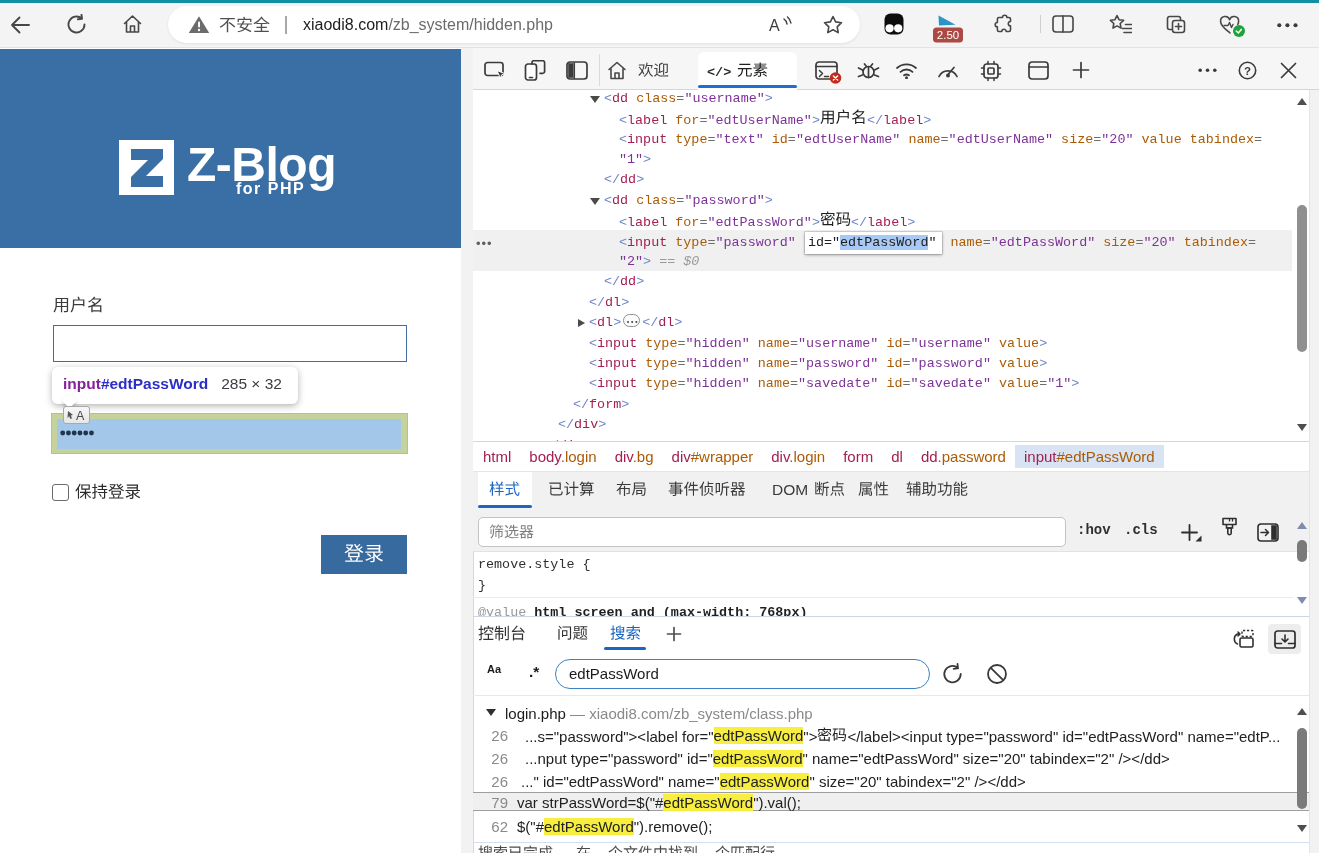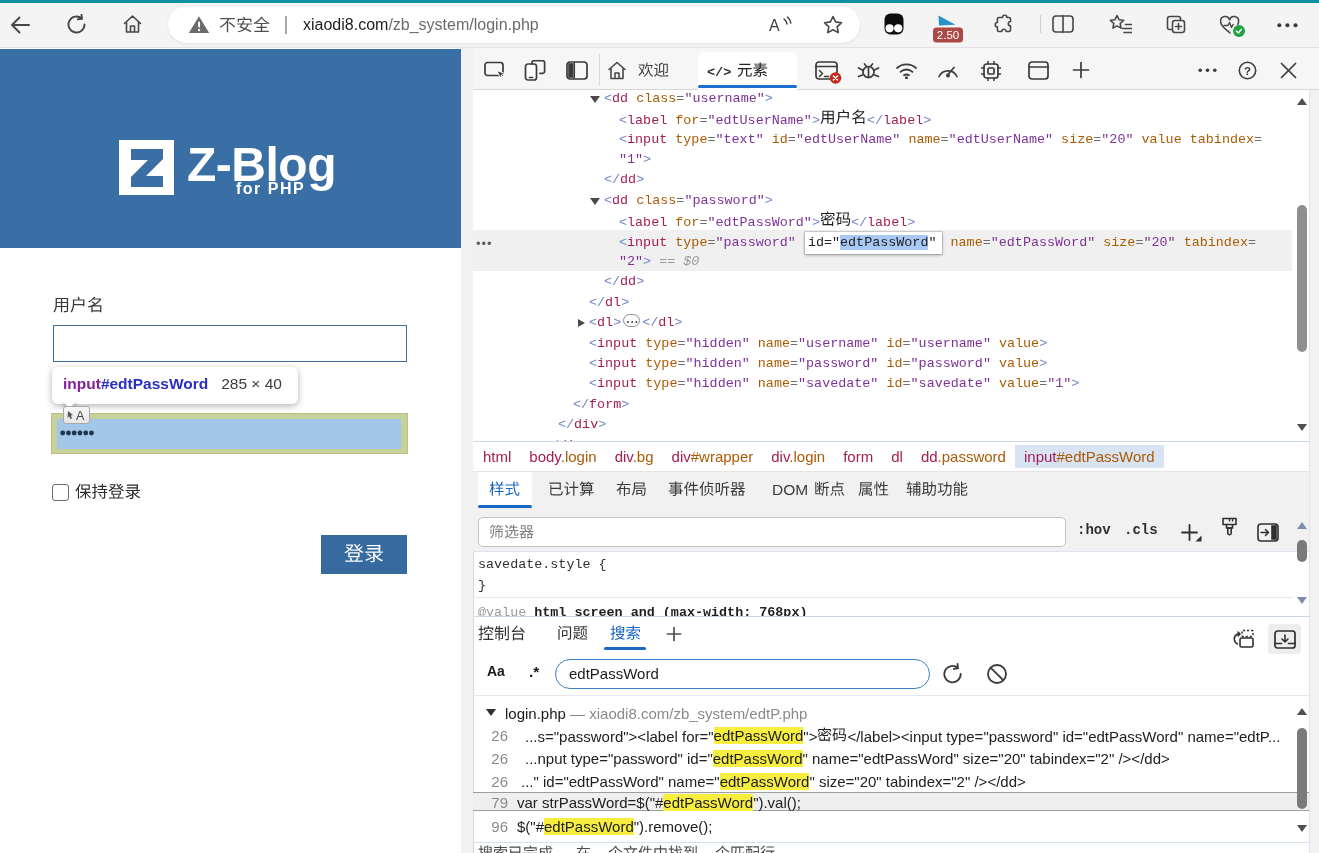--- a/index.html
+++ b/index.html
@@ -25,21 +25,21 @@
 .rtxt { position:absolute; left:517px; font-size:15px; color:#202124; white-space:pre; width:766px; overflow:hidden; }
 .mk { background:#f7ee3f; }
 .rsel { position:absolute; left:473px; width:846px; height:19.5px; background:#efefef; border-top:1px solid #9e9e9e; border-bottom:1px solid #9e9e9e; }
 .rsvg { display:inline-block; vertical-align:-3.2px; line-height:0; }
 </style></head>
 <body>
 
 <div class="abs" style="left:0;top:0;width:1319px;height:2.5px;background:#1090a0"></div>
 <div class="abs" style="left:0;top:2.5px;width:1319px;height:45.5px;background:#f4f4f4;border-bottom:1px solid #e2e2e2"></div>
 <div class="abs" style="left:168px;top:5.5px;width:692px;height:37.5px;border-radius:19px;background:#fff;box-shadow:0 1px 3px rgba(0,0,0,0.08)"></div>
-<div class="abs" style="left:303px;top:16px;font-size:16px;color:#1d1d1d;white-space:pre">xiaodi8.com<span style="color:#6b6b6b">/zb_system/login.php</span></div>
+<div class="abs" style="left:303px;top:16px;font-size:16px;color:#1d1d1d;white-space:pre">xiaodi8.com<span style="color:#6b6b6b">/zb_system/hidden.php</span></div>
 
 <div class="abs" style="left:0;top:48px;width:461px;height:805px;background:#fff"></div>
 <div class="abs" style="left:0;top:49px;width:461px;height:199px;background:#3a6fa5"></div>
 <div class="abs" style="left:119px;top:140px;width:55px;height:55px;background:#fff"></div>
 <svg class="abs" style="left:128px;top:148px" width="38" height="40" viewBox="0 0 38 40">
     <path d="M3 1 L35 1 L35 11 L18 28 L35 28 L35 39 L3 39 L3 29 L20 12 L3 12 Z" fill="#3a6fa5"></path>
   </svg>
 <div class="abs" style="left:187px;top:137px;font-size:48px;font-weight:bold;letter-spacing:-0.5px;color:#fff;font-family:'Liberation Sans',sans-serif">Z-Blog</div>
 <div class="abs" style="left:236px;top:180px;font-size:16px;font-weight:bold;letter-spacing:1.5px;color:#fff">for PHP</div>
 <div class="abs" style="left:52.5px;top:324.5px;width:354px;height:37px;border:1px solid #3f6e9e;background:#fff"></div>
@@ -54,21 +54,21 @@
     <circle cx="25.7" cy="3" r="2.45" fill="#20354c"></circle>
     <circle cx="31.45" cy="3" r="2.45" fill="#20354c"></circle>
   </svg>
 
 <div class="abs" style="left:52px;top:484px;width:16.5px;height:16.5px;border:1.6px solid #6b6b6b;border-radius:3px;background:#fff"></div>
 
 <div class="abs" style="left:321px;top:535px;width:86px;height:39px;background:#376a9f"></div>
 
 <div class="abs" style="left:52px;top:366.5px;width:246px;height:37.5px;border-radius:6px;background:#fff;box-shadow:0 2px 7px rgba(0,0,0,0.3)"></div>
 <div class="abs" style="left:64px;top:395px;width:11px;height:11px;background:#fff;transform:rotate(45deg);box-shadow:2px 2px 4px rgba(0,0,0,0.18)"></div>
-<div class="abs" style="left:63px;top:374.5px;font-size:15.5px;font-weight:bold;white-space:pre"><span style="color:#88209c">input</span><span style="color:#2b2fc6">#edtPassWord</span><span style="font-weight:normal;color:#3a3d42">   285 × 40</span></div>
+<div class="abs" style="left:63px;top:374.5px;font-size:15.5px;font-weight:bold;white-space:pre"><span style="color:#88209c">input</span><span style="color:#2b2fc6">#edtPassWord</span><span style="font-weight:normal;color:#3a3d42">   285 × 32</span></div>
 
 <div class="abs" style="left:63px;top:405.5px;width:27px;height:18.5px;border:1px solid #a8a8a8;border-radius:3px;background:linear-gradient(#f8f8f8,#e6e6e6)"></div>
 <svg class="abs" style="left:66px;top:408px" width="22" height="14">
     <path d="M2 3 l5 4 -2.2 0.6 1.2 2.6 -1.6 0.7 -1.2-2.6 -1.7 1.6 Z" fill="#555"></path>
     <text x="10" y="12" font-family="Liberation Sans" font-size="12.5" fill="#4a4a4a">A</text>
   </svg>
 
 <div class="abs" style="left:461px;top:48px;width:12px;height:805px;background:#f2f2f2"></div>
 
 <div class="abs" style="left:473px;top:48px;width:846px;height:805px;background:#fff;border-left:1px solid #d8d8d8"></div>
@@ -152,51 +152,51 @@
 <div style="position:absolute;left:814px;top:480.5px"><svg width="31" height="18" viewBox="0 0 31 18" fill="#3b3b3b">
       <path transform="translate(0.0,13.6)" d="M7.2 -12C7 -11.2 6.6 -10 6.2 -9.2L6.9 -9C7.3 -9.7 7.8 -10.8 8.2 -11.7ZM2.9 -11.7C3.3 -10.8 3.5 -9.7 3.6 -9L4.4 -9.3C4.4 -10 4.1 -11.1 3.7 -12ZM5 -13V-8.4H2.7V-7.3H4.8C4.3 -6 3.3 -4.5 2.5 -3.7C2.6 -3.4 2.9 -3 3 -2.7C3.7 -3.4 4.4 -4.6 5 -5.7V-1.9H6V-6C6.5 -5.3 7.2 -4.3 7.4 -3.9L8.1 -4.7C7.8 -5.1 6.4 -6.7 6 -7.2V-7.3H8.2V-8.4H6V-13ZM1.3 -12.5V-0.3H7.8V-1.4H2.3V-12.5ZM8.8 -11.5V-6.5C8.8 -4.1 8.7 -1.6 7.6 0.6C7.9 0.8 8.3 1.1 8.5 1.3C9.7 -1.1 9.9 -3.8 9.9 -6.5V-6.7H12.2V1.3H13.3V-6.7H14.9V-7.8H9.9V-10.7C11.7 -11.1 13.5 -11.6 14.8 -12.2L13.9 -13.1C12.7 -12.4 10.6 -11.9 8.8 -11.5Z"></path>
       <path transform="translate(15.5,13.6)" d="M3.7 -7.2H11.8V-4.4H3.7ZM5.3 -2C5.5 -1 5.6 0.3 5.6 1.1L6.8 0.9C6.8 0.2 6.6 -1.1 6.4 -2.1ZM8.5 -2C8.9 -1 9.4 0.3 9.6 1.1L10.7 0.8C10.5 0 10 -1.3 9.5 -2.2ZM11.6 -2.1C12.4 -1.1 13.3 0.3 13.6 1.1L14.7 0.7C14.4 -0.2 13.5 -1.5 12.7 -2.5ZM2.7 -2.4C2.3 -1.3 1.5 0 0.7 0.7L1.7 1.2C2.6 0.4 3.3 -0.9 3.8 -2.1ZM2.6 -8.3V-3.3H12.9V-8.3H8.2V-10.3H14.1V-11.4H8.2V-13H7.1V-8.3Z"></path>
     </svg></div>
 
 <div class="abs" style="left:473px;top:508px;width:846px;height:43.5px;background:#f1f1f1;border-bottom:1px solid #dce3ee"></div>
 <div class="abs" style="left:478px;top:517px;width:588px;height:30px;border:1px solid #c3c3c3;border-radius:5px;background:#fff"></div>
 <div class="abs" style="left:1077px;top:522px;font-family:'Liberation Mono',monospace;font-weight:bold;font-size:14px;color:#2f2f2f">:hov</div>
 <div class="abs" style="left:1124px;top:522px;font-family:'Liberation Mono',monospace;font-weight:bold;font-size:14px;color:#2f2f2f">.cls</div>
 
-<div class="abs" style="left:478px;top:557px;font-family:'Liberation Mono',monospace;font-size:13.4px;color:#303030">savedate.style {</div>
+<div class="abs" style="left:478px;top:557px;font-family:'Liberation Mono',monospace;font-size:13.4px;color:#303030">remove.style {</div>
 <div class="abs" style="left:478px;top:577.5px;font-family:'Liberation Mono',monospace;font-size:13.4px;color:#303030">}</div>
 <div class="abs" style="left:473px;top:597px;width:820px;height:1px;background:#e9e9e9"></div>
 <div class="abs" style="left:478px;top:602px;width:815px;height:13.5px;overflow:hidden"><span style="font-family:'Liberation Mono',monospace;font-size:13.4px;color:#9a9a9a">@value</span><span style="font-family:'Liberation Mono',monospace;font-size:13.4px;color:#1f1f1f;font-weight:bold"> html screen and (max-width: 768px)</span></div>
 
 <div class="abs" style="left:473px;top:615.5px;width:846px;height:1.5px;background:#ccd7e6"></div>
 <div class="abs" style="left:604px;top:647px;width:42px;height:3px;background:#1a66c2;border-radius:2px"></div>
 <svg class="abs" style="left:666px;top:626px" width="16" height="16" viewBox="0 0 16 16">
     <path d="M8 1.5 V14.5 M1.5 8 H14.5" stroke="#4f4f4f" stroke-width="1.7" stroke-linecap="round"></path>
   </svg>
 
-<div class="abs" style="left:487px;top:663px;font-size:14px;font-weight:bold;color:#1b1b1b">Aa</div>
+<div class="abs" style="left:487px;top:663px;font-size:11px;font-weight:bold;color:#1b1b1b">Aa</div>
 <div class="abs" style="left:529px;top:663px;font-size:15.5px;font-weight:bold;color:#1b1b1b">.*</div>
 <div class="abs" style="left:555px;top:659px;width:375px;height:30px;border:1px solid #3b82c4;border-radius:15px;background:#fff"></div>
 <div class="abs" style="left:569px;top:665px;font-size:15px;color:#1b1b1b">edtPassWord</div>
 <div class="abs" style="left:473px;top:694.5px;width:846px;height:1px;background:#e8e8e8"></div>
 
-<div class="abs" style="left:505px;top:705px;font-size:15px;color:#1b1b1b">login.php<span style="color:#8a8a8a"> — xiaodi8.com/zb_system/edtP.php</span></div>
+<div class="abs" style="left:505px;top:705px;font-size:15px;color:#1b1b1b">login.php<span style="color:#8a8a8a"> — xiaodi8.com/zb_system/class.php</span></div>
 <div class="rnum" style="top:726.5px">26</div>
 <div class="rtxt" style="top:726.5px;left:525px">...s="password"&gt;&lt;label for="<span class="mk">edtPassWord</span>"&gt;<span class="rsvg"><svg width="30" height="18" viewBox="0 0 30 18" fill="#202124">
         <path transform="translate(0.0,13.2)" d="M2.7 -8.3C2.3 -7.4 1.6 -6.3 0.7 -5.6L1.6 -5.1C2.5 -5.8 3.2 -6.9 3.6 -7.9ZM5.3 -9.4C6.2 -9 7.3 -8.3 7.9 -7.8L8.5 -8.5C7.9 -9 6.8 -9.7 5.8 -10.1ZM10.9 -7.7C11.9 -6.8 13 -5.6 13.5 -4.8L14.3 -5.5C13.8 -6.3 12.7 -7.4 11.8 -8.2ZM10.3 -9.6C9.2 -8.2 7.5 -7 5.5 -6.1V-8.5H4.5V-5.6V-5.6C3.3 -5.1 1.9 -4.6 0.6 -4.3C0.8 -4.1 1.1 -3.6 1.2 -3.4C2.4 -3.7 3.7 -4.1 4.8 -4.6C5.1 -4.3 5.6 -4.2 6.5 -4.2C6.9 -4.2 9.4 -4.2 9.7 -4.2C11 -4.2 11.4 -4.7 11.5 -6.5C11.2 -6.5 10.8 -6.7 10.6 -6.8C10.5 -5.4 10.4 -5.2 9.7 -5.2C9.1 -5.2 7 -5.2 6.6 -5.2L6 -5.2C8.1 -6.2 10 -7.5 11.3 -9.1ZM2.4 -2.9V0.5H11.6V1.2H12.7V-3.1H11.6V-0.6H8V-3.8H6.9V-0.6H3.5V-2.9ZM6.6 -12.6C6.8 -12.2 6.9 -11.7 7 -11.3H1.2V-8.4H2.3V-10.3H12.7V-8.4H13.9V-11.3H8.2C8.1 -11.7 7.9 -12.3 7.7 -12.8Z"></path>
         <path transform="translate(15.0,13.2)" d="M6.1 -3.1V-2.1H11.9V-3.1ZM7.4 -9.8C7.3 -8.3 7.1 -6.3 6.9 -5.1H7.2L12.9 -5C12.7 -1.8 12.3 -0.4 11.9 -0C11.8 0.1 11.6 0.1 11.4 0.1C11.1 0.1 10.4 0.1 9.7 0.1C9.9 0.3 10 0.8 10 1.1C10.7 1.1 11.4 1.1 11.8 1.1C12.3 1.1 12.6 1 12.8 0.6C13.4 0.1 13.7 -1.5 14.1 -5.5C14.1 -5.7 14.1 -6 14.1 -6H12.2C12.5 -7.9 12.7 -10.1 12.8 -11.7L12 -11.8L11.9 -11.7H6.6V-10.7H11.7C11.5 -9.4 11.4 -7.5 11.2 -6H8.1C8.2 -7.1 8.3 -8.5 8.4 -9.7ZM0.8 -11.8V-10.8H2.6C2.2 -8.5 1.5 -6.3 0.4 -4.9C0.6 -4.6 0.9 -4 0.9 -3.7C1.2 -4.1 1.5 -4.5 1.7 -4.9V0.5H2.7V-0.7H5.5V-7.2H2.7C3.1 -8.3 3.4 -9.5 3.7 -10.8H5.9V-11.8ZM2.7 -6.2H4.5V-1.7H2.7Z"></path>
       </svg></span>&lt;/label&gt;&lt;input type="password" id="edtPassWord" name="edtP...</div>
 <div class="rnum" style="top:749.5px">26</div>
 <div class="rtxt" style="top:749.5px;left:525px">...nput type="password" id="<span class="mk">edtPassWord</span>" name="edtPassWord" size="20" tabindex="2" /&gt;&lt;/dd&gt;</div>
 <div class="rnum" style="top:772.5px">26</div>
 <div class="rtxt" style="top:772.5px;left:521px">..." id="edtPassWord" name="<span class="mk">edtPassWord</span>" size="20" tabindex="2" /&gt;&lt;/dd&gt;</div>
 <div class="rsel" style="top:791.5px"></div>
 <div class="rnum" style="top:793.5px">79</div>
 <div class="rtxt" style="top:793.5px;left:517px">var strPassWord=$("#<span class="mk">edtPassWord</span>").val();</div>
-<div class="rnum" style="top:818px">96</div>
+<div class="rnum" style="top:818px">62</div>
 <div class="rtxt" style="top:818px;left:517px">$("#<span class="mk">edtPassWord</span>").remove();</div>
 <div class="abs" style="left:473px;top:842px;width:846px;height:1px;background:#d3dfee"></div>
 
 <div style="position:absolute;left:219px;top:16px;"><svg width="51" height="20" viewBox="0 0 51 20" fill="#4f4f4f">
       <path transform="translate(0.0,15.0)" d="M9.5 -8.1C11.5 -6.8 14.1 -4.8 15.3 -3.5L16.3 -4.4C15 -5.7 12.5 -7.7 10.5 -8.9ZM1.2 -13.1V-11.8H8.7C7.1 -8.9 4.1 -6 0.7 -4.3C1 -4 1.4 -3.5 1.6 -3.2C4 -4.5 6.1 -6.2 7.8 -8.2V1.3H9.2V-9.9C9.6 -10.5 10 -11.2 10.4 -11.8H15.8V-13.1Z"></path>
       <path transform="translate(17.0,15.0)" d="M7 -14C7.3 -13.5 7.6 -12.9 7.8 -12.3H1.6V-8.9H2.9V-11.1H14.1V-8.9H15.4V-12.3H9.3C9.1 -12.9 8.7 -13.7 8.3 -14.3ZM11.2 -6.4C10.6 -5 9.9 -3.9 8.9 -3C7.7 -3.5 6.4 -4 5.3 -4.4C5.7 -5 6.2 -5.7 6.6 -6.4ZM5.1 -6.4C4.5 -5.4 3.8 -4.5 3.3 -3.8C4.7 -3.3 6.2 -2.8 7.8 -2.1C6.1 -1 4 -0.3 1.4 0.2C1.7 0.4 2.1 1 2.2 1.3C5 0.7 7.3 -0.2 9.1 -1.5C11.3 -0.6 13.2 0.4 14.5 1.2L15.5 0.1C14.2 -0.7 12.3 -1.6 10.2 -2.5C11.2 -3.6 12 -4.8 12.6 -6.4H15.9V-7.6H7.3C7.8 -8.5 8.2 -9.3 8.5 -10.1L7.2 -10.4C6.8 -9.5 6.3 -8.6 5.8 -7.6H1.2V-6.4Z"></path>
       <path transform="translate(34.0,15.0)" d="M8.4 -14.5C6.7 -11.8 3.6 -9.3 0.4 -7.9C0.8 -7.6 1.1 -7.2 1.3 -6.8C2 -7.2 2.7 -7.5 3.3 -8V-6.9H7.8V-4.2H3.5V-3.1H7.8V-0.3H1.3V0.9H15.8V-0.3H9.2V-3.1H13.8V-4.2H9.2V-6.9H13.8V-8C14.4 -7.5 15 -7.1 15.7 -6.7C15.9 -7.1 16.3 -7.6 16.6 -7.8C13.8 -9.3 11.3 -11.1 9.2 -13.5L9.5 -13.9ZM3.4 -8C5.3 -9.2 7.1 -10.8 8.5 -12.6C10.1 -10.7 11.8 -9.3 13.7 -8Z"></path>
     </svg></div>
 <div style="position:absolute;left:53px;top:295.5px;"><svg width="51" height="20" viewBox="0 0 51 20" fill="#3b3b3b">
       <path transform="translate(0.0,15.0)" d="M2.6 -13.1V-6.9C2.6 -4.5 2.4 -1.5 0.5 0.6C0.8 0.8 1.3 1.2 1.5 1.4C2.8 0 3.4 -2 3.7 -3.9H7.9V1.2H9.2V-3.9H13.8V-0.4C13.8 -0.1 13.7 0 13.4 0.1C13 0.1 11.9 0.1 10.7 0C10.9 0.4 11.1 0.9 11.1 1.3C12.7 1.3 13.7 1.3 14.3 1.1C14.9 0.9 15.1 0.5 15.1 -0.4V-13.1ZM3.9 -11.9H7.9V-9.1H3.9ZM13.8 -11.9V-9.1H9.2V-11.9ZM3.9 -7.9H7.9V-5.1H3.8C3.8 -5.7 3.9 -6.3 3.9 -6.9ZM13.8 -7.9V-5.1H9.2V-7.9Z"></path>

